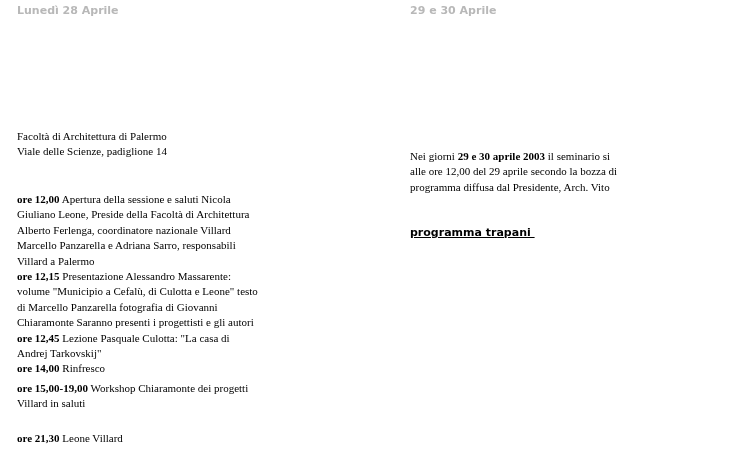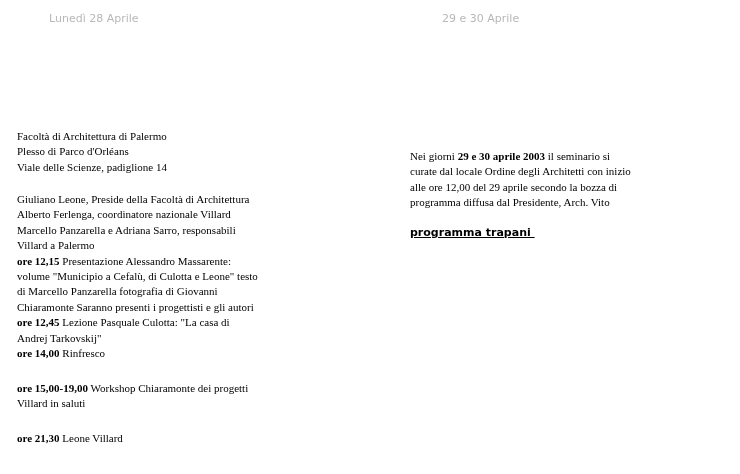--- a/index.html
+++ b/index.html
@@ -4,44 +4,44 @@
 <style>
   html, body { margin: 0; padding: 0; background: #ffffff; }
   body {
     width: 740px; height: 474px; position: relative; overflow: hidden;
     font-family: "DejaVu Sans", sans-serif; font-size: 11px; color: #000;
   }
   .col { position: absolute; top: 0; }
   .col-left { left: 17px; width: 360px; }
   .col-right { left: 410px; width: 320px; }
   .day-heading {
-    position: absolute; top: 12px; font-weight: normal; color: #b8b8b8;
-    font-size: 11px; white-space: nowrap; margin-left: 32px;
+    position: absolute; top: 4px; font-weight: bold; color: #b8b8b8;
+    font-size: 11px; white-space: nowrap;
   }
   .block { position: absolute; line-height: 15.4px; }
   .line { display: block; white-space: nowrap; font-family: Liberation Serif, serif; }
   b { font-weight: bold; }
   a.link {
     color: #000; font-weight: bold; text-decoration: underline;
     white-space: pre;
   }
 </style>
 </head>
 <body>
 
 <div class="col col-left">
   <div class="day-heading">Lunedì 28 Aprile</div>
 
   <div class="block" style="top:129px;">
     <span class="line">Facoltà di Architettura di Palermo</span>
-    <span class="line">Plesso di Parco d'Orléans</span>
     <span class="line">Viale delle Scienze, padiglione 14</span>
   </div>
 
   <div class="block" style="top:192px;">
+    <span class="line"><b>ore 12,00</b><span> Apertura della sessione e saluti Nicola</span></span>
     <span class="line"><span>Giuliano Leone, Preside della Facoltà di Architettura</span></span>
     <span class="line"><span>Alberto Ferlenga, coordinatore nazionale Villard</span></span>
     <span class="line"><span>Marcello Panzarella e Adriana Sarro, responsabili</span></span>
     <span class="line"><span>Villard a Palermo</span></span>
     <span class="line"><b>ore 12,15</b><span> Presentazione Alessandro Massarente:</span></span>
     <span class="line"><span>volume "Municipio a Cefalù, di Culotta e Leone" testo</span></span>
     <span class="line"><span>di Marcello Panzarella fotografia di Giovanni</span></span>
     <span class="line"><span>Chiaramonte Saranno presenti i progettisti e gli autori</span></span>
     <span class="line"><b>ore 12,45</b><span> Lezione Pasquale Culotta: "La casa di</span></span>
     <span class="line"><span>Andrej Tarkovskij"</span></span>
@@ -56,21 +56,20 @@
   <div class="block" style="top:431px;">
     <span class="line"><b>ore 21,30</b><span> Leone Villard</span></span>
   </div>
 </div>
 
 <div class="col col-right">
   <div class="day-heading">29 e 30 Aprile</div>
 
   <div class="block" style="top:115px;margin-top:34px;">
     <span class="line"><span>Nei giorni </span><b>29 e 30 aprile 2003</b><span> il seminario si</span></span>
-    <span class="line"><span>curate dal locale Ordine degli Architetti con inizio</span></span>
     <span class="line"><span>alle ore 12,00 del 29 aprile secondo la bozza di</span></span>
     <span class="line"><span>programma diffusa dal Presidente, Arch. Vito</span></span>
   </div>
 
   <div class="block" style="top:225px;">
     <a class="link" href="#">programma trapani </a>
   </div>
 </div>
 
 </body></html>

